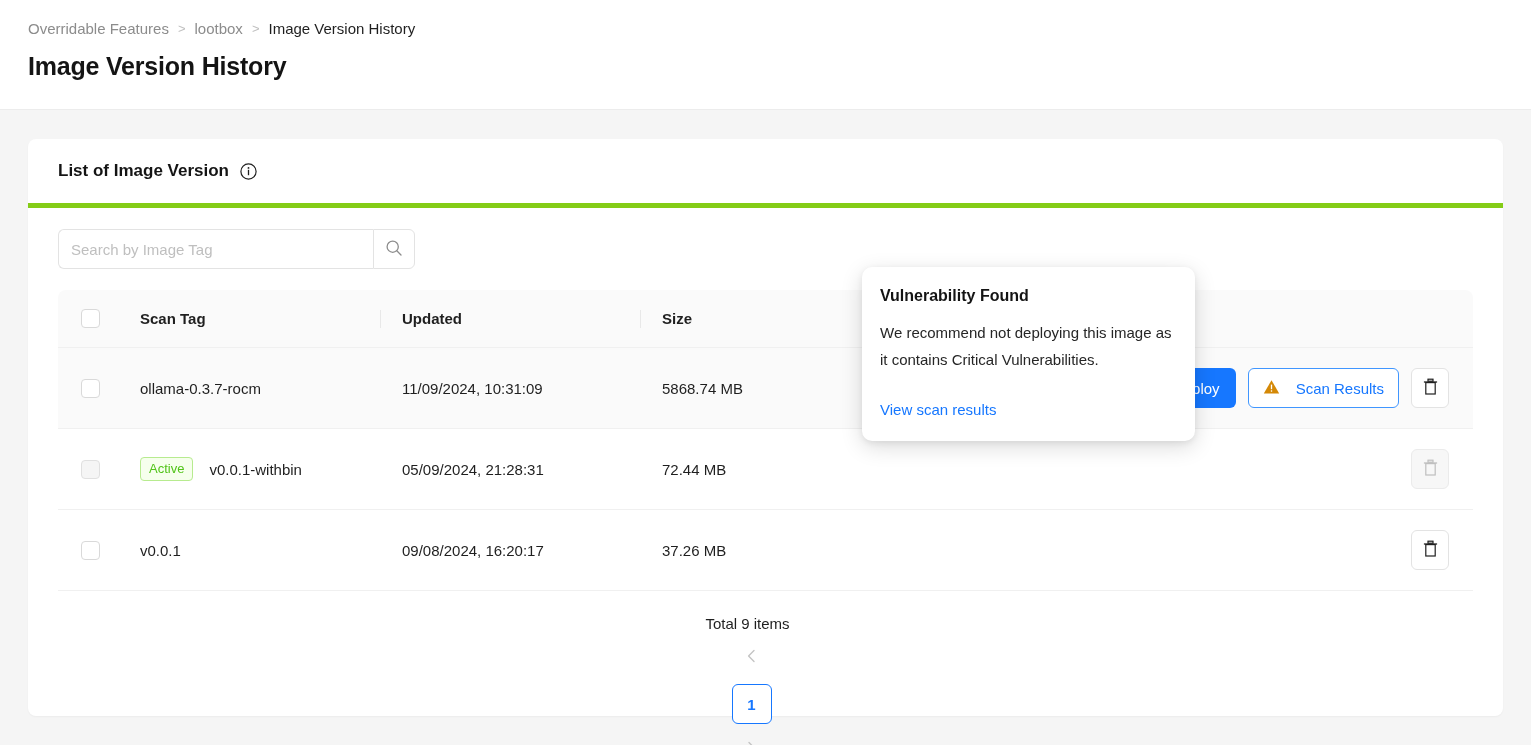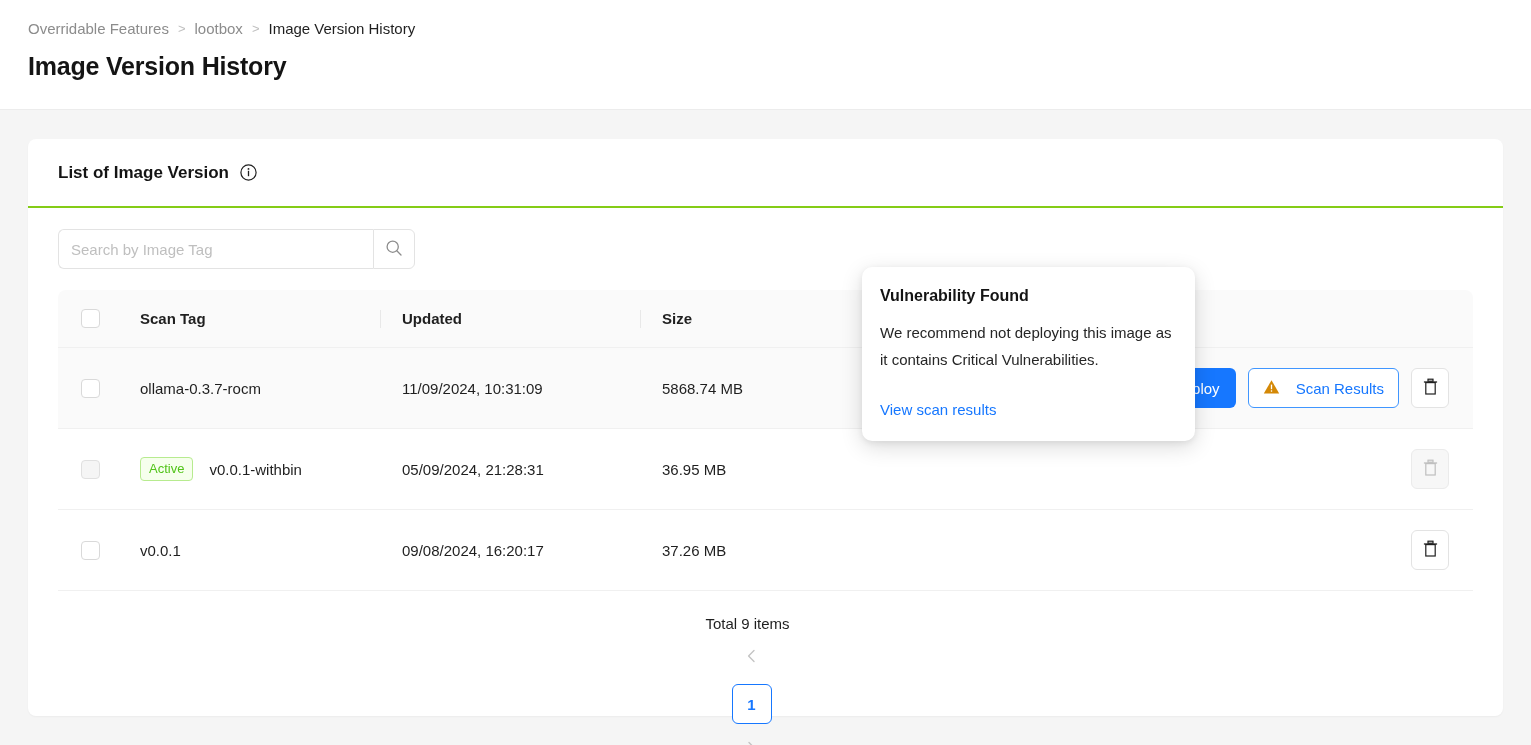--- a/index.html
+++ b/index.html
@@ -46,21 +46,21 @@
     width: 1475px;
     height: 577px;
     box-shadow: 0 1px 2px rgba(0,0,0,0.04);
     position: relative;
   }
   .card-head {
     height: 69px;
     display: flex;
     align-items: center;
     padding: 0 30px;
-    border-bottom: 2px solid #84cc16;
+    border-bottom: 5px solid #84cc16;
   }
   .card-title {
     font-size: 17px;
     font-weight: bold;
     color: #141414;
   }
   .info-icon {
     margin-left: 11px;
     width: 17px; height: 17px;
     display: inline-flex; align-items: center; justify-content: center;
@@ -365,21 +365,21 @@
 
         <div class="trow">
           <div class="col-check">
             <span class="checkbox disabled"></span>
           </div>
           <div class="col-tag">
             <span class="badge-active">Active</span>
             <span>v0.0.1-withbin</span>
           </div>
           <div class="col-upd">05/09/2024, 21:28:31</div>
-          <div class="col-size">36.95 MB</div>
+          <div class="col-size">72.44 MB</div>
           <div class="col-actions">
             <button class="btn-icon disabled">
               <span>
                 <svg width="17" height="18" viewBox="0 0 17 18">
                   <rect x="6" y="1.2" width="5" height="2" fill="none" stroke="#bfbfbf" stroke-width="1.2"></rect>
                   <line x1="1.9" y1="4" x2="15.1" y2="4" stroke="#bfbfbf" stroke-width="1.3"></line>
                   <rect x="3.8" y="4.6" width="9.4" height="11.4" fill="none" stroke="#bfbfbf" stroke-width="1.2"></rect>
                 </svg>
               </span>
             </button>

